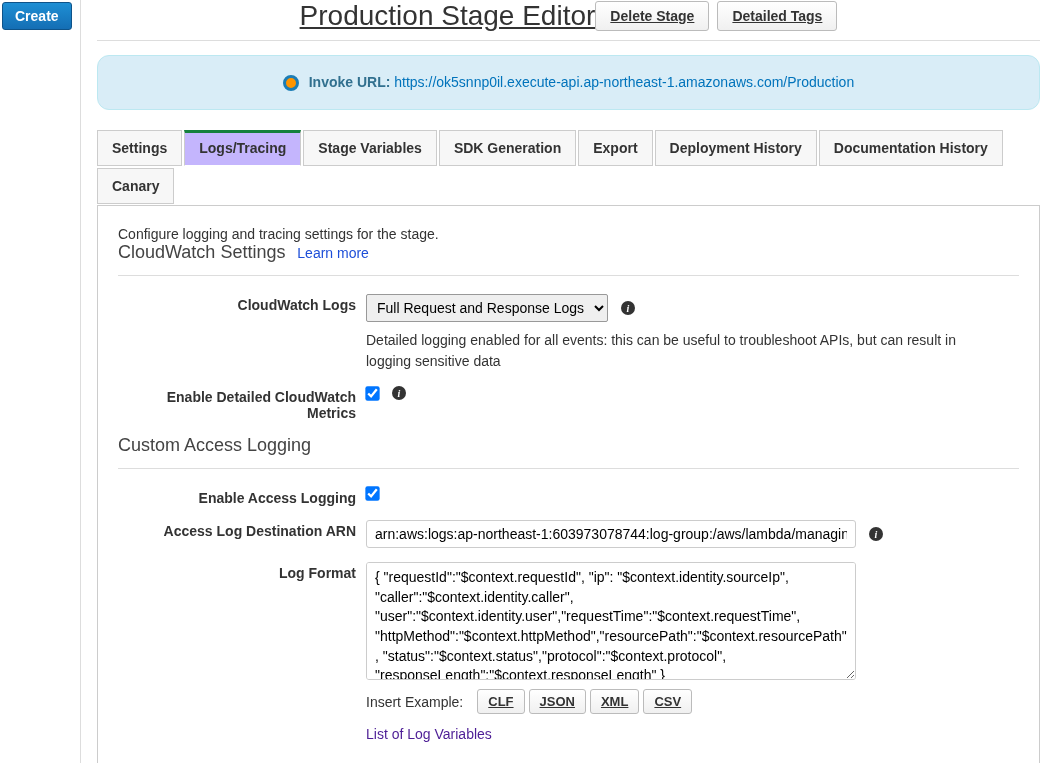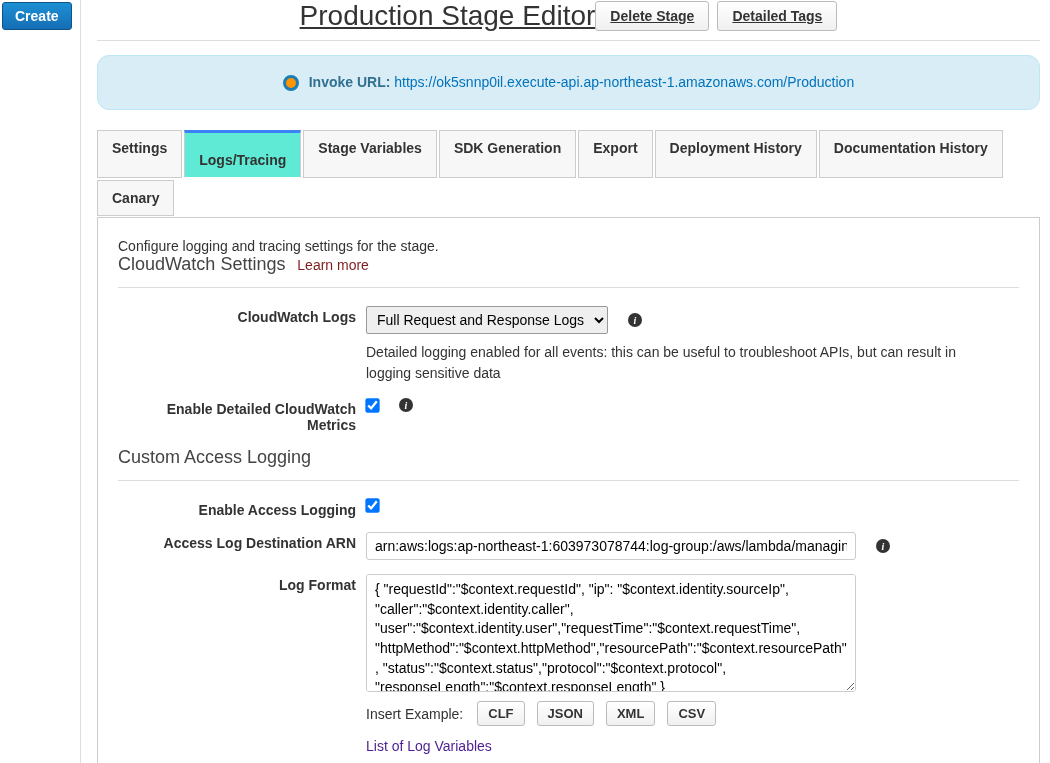--- a/index.html
+++ b/index.html
@@ -99,42 +99,42 @@
       background: #f7f7f7;
       border: 1px solid #ccc;
       color: #333;
       font-weight: 600;
       font-size: 14px;
       cursor: pointer;
       margin-right: 2px;
       margin-bottom: 2px;
     }
     .tab.active {
-      background: #5eead4;
-      border-top: 3px solid #3b82f6;
+      background: #c4b5fd;
+      border-top: 3px solid #15803d;
       border-bottom: 1px solid #fff;
-      padding-top: 19px;
+      padding-top: 7px;
     }
     .tab-content {
       border: 1px solid #ccc;
       padding: 20px;
     }
     .description {
       font-size: 14px;
       color: #333;
     }
     .section-title {
       font-size: 18px;
       font-weight: 400;
       color: #444;
       margin-bottom: 6px;
       display: inline-block;
     }
     .learn-more {
-      color: #7f1d1d;
+      color: #1d4ed8;
       font-size: 14px;
       font-weight: 400;
       margin-left: 8px;
       text-decoration: none;
     }
     .section-hr {
       border: none;
       border-top: 1px solid #ddd;
       margin: 6px 0 18px 0;
     }
@@ -152,21 +152,21 @@
       padding-top: 3px;
     }
     .form-control-wrap {
       flex: 1;
       display: flex;
       flex-direction: column;
     }
     .form-control-row {
       display: flex;
       align-items: center;
-      gap: 20px;
+      gap: 13px;
     }
     select.form-select {
       padding: 4px 6px;
       font-size: 14px;
       background: #efefef;
       border: 1px solid #999;
       border-radius: 2px;
       cursor: pointer;
     }
     .info-icon {
@@ -219,21 +219,22 @@
       display: flex;
       align-items: center;
       gap: 14px;
     }
     .insert-label {
       font-size: 14px;
       color: #333;
     }
     .fmt-btns {
       display: flex;
-      gap: 12px;
+      gap: 4px;
+      text-decoration: underline;
     }
     .fmt-btn {
       background: linear-gradient(#fff, #f0f0f0);
       border: 1px solid #bbb;
       border-radius: 3px;
       padding: 4px 10px;
       font-weight: bold;
       font-size: 13px;
       color: #333;
       cursor: pointer;

